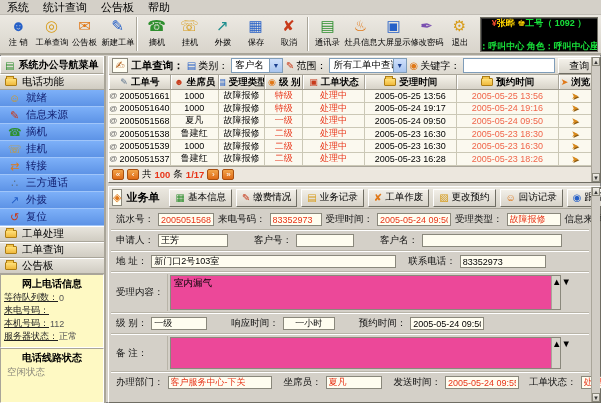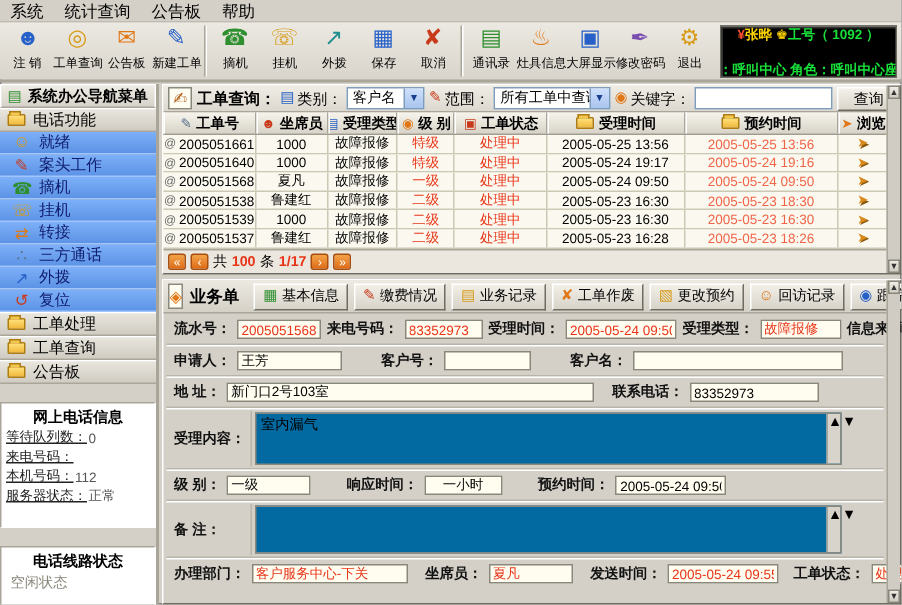--- a/index.html
+++ b/index.html
@@ -43,22 +43,22 @@
     background:linear-gradient(#e8e5dd,#d0ccc2); border-top:1px solid #fff; border-bottom:1px solid #a9a599;
     font-size:10.5px; }
   .sb-item { height:17px; display:flex; align-items:center; gap:5px; padding-left:8px;
     background:linear-gradient(#7db0f8,#5d93e6); color:#101d6e; font-size:10.5px;
     border-bottom:1px solid rgba(255,255,255,.28); }
   .sb-item .sic { width:13px; text-align:center; font-size:11px; }
   .folder { width:12px; height:8px; background:linear-gradient(#ffe07a,#f0b93c); border:1px solid #ad7d14;
     border-radius:1px; position:relative; flex:none; }
   .folder:before { content:""; position:absolute; top:-3px; left:0; width:6px; height:2px;
     background:#f4c74f; border:1px solid #ad7d14; border-bottom:none; }
-  .sb-info { margin-top:12px; border:1px solid; border-color:#a9a599 #fff #fff #a9a599;
-    background:#ffffff; padding:2px 0 14px 0; }
+  .sb-info { margin-top:0; border:1px solid; border-color:#a9a599 #fff #fff #a9a599;
+    background:#fef9c3; padding:2px 0 4px 0; }
   .sbi-title { text-align:center; font-size:10px; font-weight:bold; height:14px; }
   .sbi-row { display:flex; font-size:9px; height:13px; align-items:center; padding-left:3px; white-space:nowrap;}
   .sbi-lbl { color:#222;text-decoration:underline; }
   .sbi-val { color:#555; margin-left:1px; }
   .sbi-idle { color:#8a887c; font-size:9.5px; padding:1px 0 0 6px; }
   
   .main { position:absolute; left:108px; top:56px; right:0; bottom:0; }
   .toppanel { position:absolute; left:0; top:0; right:0; height:127px;
     border:1px solid; border-color:#fff #6f6d63 #6f6d63 #fff; background:#e6e2d8; }
   .querybar { height:18px; display:flex; align-items:center; gap:3px; padding-left:3px;
@@ -111,28 +111,28 @@
   .biz-ic { width:20px; height:17px; border:1px solid #8a887c; background:#fffef2;
     display:flex; align-items:center; justify-content:center; color:#e07818; font-size:11px;}
   .biz-title { font-weight:bold; font-size:11px; margin-right:6px; }
   .bbtn { height:18px; display:flex; align-items:center; gap:3px; padding:0 5px; font-size:9.5px;
     background:linear-gradient(#f2efe8,#d7d3c9); border:1px solid; border-color:#fff #6f6d63 #6f6d63 #fff; }
   .bbtn .bic { font-size:10px; }
   
   .form { position:absolute; left:2px; right:11px; top:24px; bottom:2px; font-size:9.5px; }
   .frow { display:flex; align-items:center; gap:4px; padding-left:5px; height:17px; white-space:nowrap;}
   .fsep { height:2px; border-top:1px solid #b8b4a8; border-bottom:1px solid #fff; margin:1px 0;}
-  .flbl { color:#111;font-weight:bold; }
+  .flbl { color:#111; }
   .fin { height:13px; border:1px solid #8a887c; background:#fffdf0; font-size:9px; padding:0 2px;
     font-family:"Liberation Sans","DejaVu Sans",sans-serif; }
   .fin.red{ color:#e83418; }
   .tarow { display:flex; align-items:stretch; padding-left:5px; }
   .tarow .flbl { width:52px; display:flex; align-items:center; border-right:1px solid #b8b4a8; }
   .ta-wrap { position:relative; flex:1; margin:1px 28px 1px 2px; }
-  .ta { width:100%; height:100%; border:1px solid #8a887c; background:#0369a1; resize:none;
+  .ta { width:100%; height:100%; border:1px solid #8a887c; background:#ec4899; resize:none;
     font-size:9.5px; padding:1px 10px 1px 3px; font-family:"Liberation Sans","DejaVu Sans",sans-serif;}
   .ta-sb { position:absolute; right:1px; top:1px; bottom:1px; width:9px; background:#d8d4cb;
     border-left:1px solid #a9a599;}
   .ta-sb .sa{height:8px; line-height:7px;}
   .r4{height:37px} .r6{height:34px}
 </style>
 </head>
 <body>
 
 <div class="menubar">
@@ -219,21 +219,21 @@
   <div class="sb-group">
     <span class="folder"></span>
     <span>电话功能</span>
   </div>
   <div class="sb-item">
     <span class="sic c-yel">☺</span>
     <span>就绪</span>
   </div>
   <div class="sb-item">
     <span class="sic c-red">✎</span>
-    <span>案头工作</span>
+    <span>信息来源</span>
   </div>
   <div class="sb-item">
     <span class="sic c-green">☎</span>
     <span>摘机</span>
   </div>
   <div class="sb-item">
     <span class="sic c-yel">☏</span>
     <span>挂机</span>
   </div>
   <div class="sb-item">

